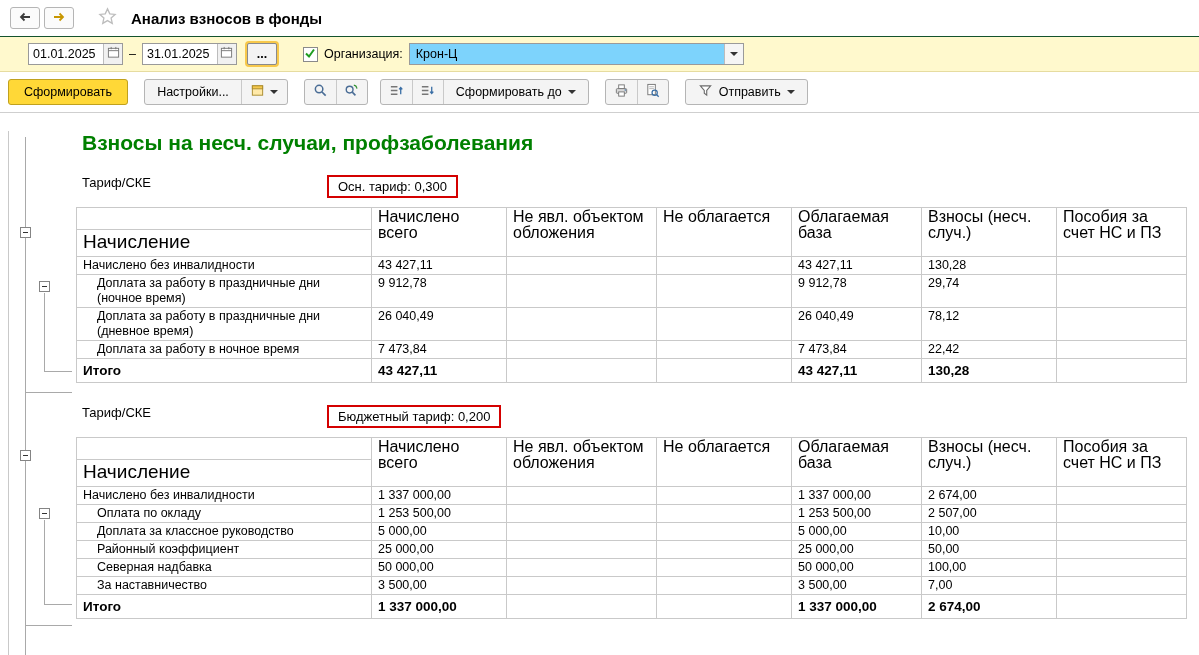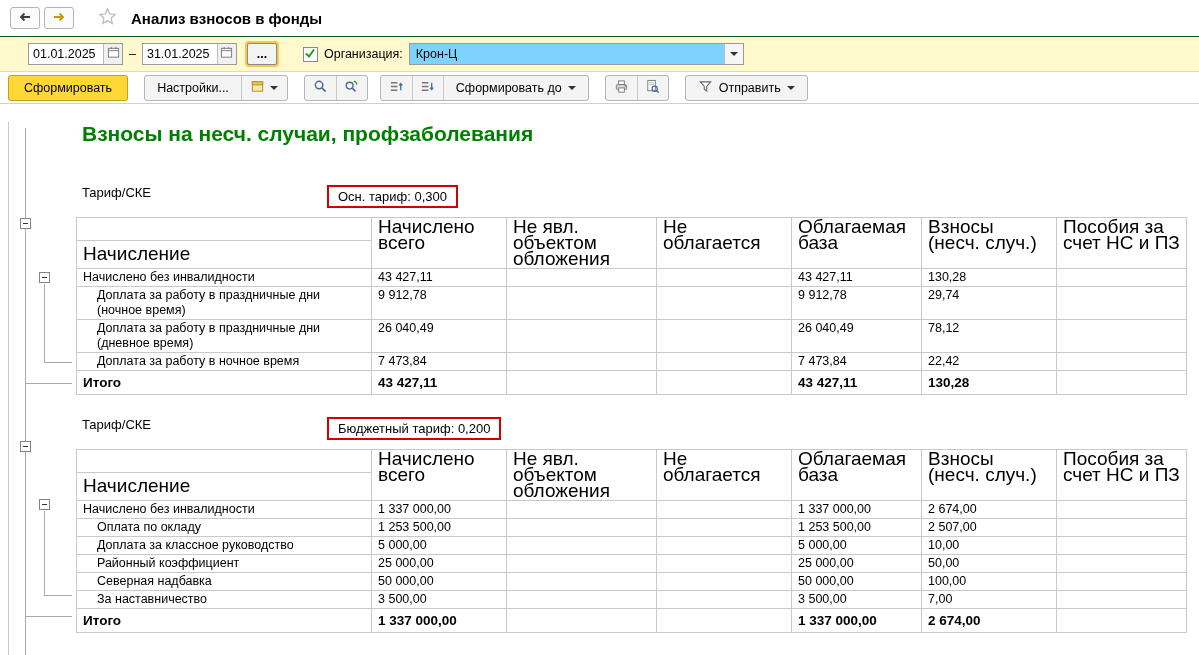--- a/index.html
+++ b/index.html
@@ -23,47 +23,47 @@
   .range-dash { margin:0 6px; }
   .more-btn { width:30px; height:22px; margin-left:10px; border:1px solid #8a8a8a; border-radius:2px; background:#f3f3f3; box-shadow:0 0 0 2px #f7c84b; font-weight:bold; cursor:pointer; display:flex; align-items:center; justify-content:center; }
   .checkbox { width:15px; height:15px; border:1px solid #8a8a8a; background:#fff; margin-left:26px; display:flex; align-items:center; justify-content:center; cursor:pointer; }
   .org-label { margin-left:6px; margin-right:6px; }
   .combo { width:335px; height:22px; border:1px solid #9a9a9a; background:#7dd3fc; display:flex; align-items:stretch; }
   .combo-value { flex:1; padding:0 6px; line-height:20px; white-space:nowrap; overflow:hidden; }
   .combo-caret-btn { width:19px; border-left:1px solid #bcbcbc; background:#f5f5f5; display:flex; align-items:center; justify-content:center; cursor:pointer; }
   .caret { width:0; height:0; border-left:4px solid transparent; border-right:4px solid transparent; border-top:4.5px solid #333; }
 
   
-  .toolbar { height:32px; border-bottom:1px solid #cfcfcf; background:#fff; display:flex; align-items:center; padding:0 8px; }
+  .toolbar { height:41px; border-bottom:1px solid #cfcfcf; background:#fff; display:flex; align-items:center; padding:0 8px; }
   .btn { height:26px; border:1px solid #ababab; border-radius:3px; background:#f2f2f2; padding:0 12px; display:inline-flex; align-items:center; gap:6px; font-size:12.5px; cursor:pointer; white-space:nowrap; }
   .generate-btn { background:#ffd837; border-color:#c0a11e; padding:0 15px; }
   .group { display:flex; align-items:stretch; border:1px solid #b5b5b5; border-radius:3px; background:#f4f4f4; height:26px; overflow:hidden; }
   .group > * { border:none; border-radius:0; background:transparent; height:100%; }
   .group > * + * { border-left:1px solid #c9c9c9; }
   .icon-btn { width:31px; padding:0; display:inline-flex; align-items:center; justify-content:center; cursor:pointer; }
   .split-icon-btn { width:46px; padding:0 6px; display:inline-flex; align-items:center; justify-content:center; gap:5px; cursor:pointer; }
   .gap-lg { width:16px; } .gap-md { width:12px; }
 
   
   .report-pane { margin-left:8px; border-left:1px solid #c9c9c9; position:relative; height:539px; background:#fff; }
   .gutter-vline { position:absolute; width:1px; background:#a9a9a9; }
   .gutter-hline { position:absolute; height:1px; background:#a9a9a9; }
   .minus-box { position:absolute; width:11px; height:11px; border:1px solid #848484; background:#fff; z-index:2; cursor:pointer; }
   .minus-box::after { content:""; position:absolute; left:2px; right:2px; top:4px; height:1px; background:#333; }
 
   .report-content { margin-left:67px; padding-right:12px; }
-  .report-title { margin:18px 0 39px 6px; font-size:21px; font-weight:bold; color:#008000; }
+  .report-title { margin:18px 0 20px 6px; font-size:21px; font-weight:bold; color:#008000; }
   .tariff-row { display:flex; align-items:flex-start; height:24px; margin:0 0 8px 6px; font-size:13px; }
   .tariff-label { width:245px; }
   .tariff-value { border:2px solid #d40000; padding:2px 9px; font-size:13px; white-space:nowrap; }
   .section-gap { height:22px; }
 
   table.report { border-collapse:collapse; table-layout:fixed; width:1110px; font-size:12.5px; }
   table.report th, table.report td { border:1px solid #c9c9c9; padding:1px 6px; vertical-align:top; text-align:left; font-weight:normal; overflow:hidden; }
-  thead th.col-head { font-size:19px; vertical-align:top; line-height:16px; }
+  thead th.col-head { font-size:16px; vertical-align:top; line-height:16px; }
   thead th.h-corner { height:22px; }
   thead th.h-rowdim { font-size:19px; vertical-align:bottom; height:24px; padding-bottom:3px; }
   td.num { text-align:right; white-space:nowrap; }
   tr.sub td.label { padding-left:20px; }
   tr.data-row td { height:18px; line-height:15px; }
   tr.total td { font-size:13.5px; font-weight:bold; height:24px; vertical-align:middle; }
 </style>
 </head>
 <body>
 

